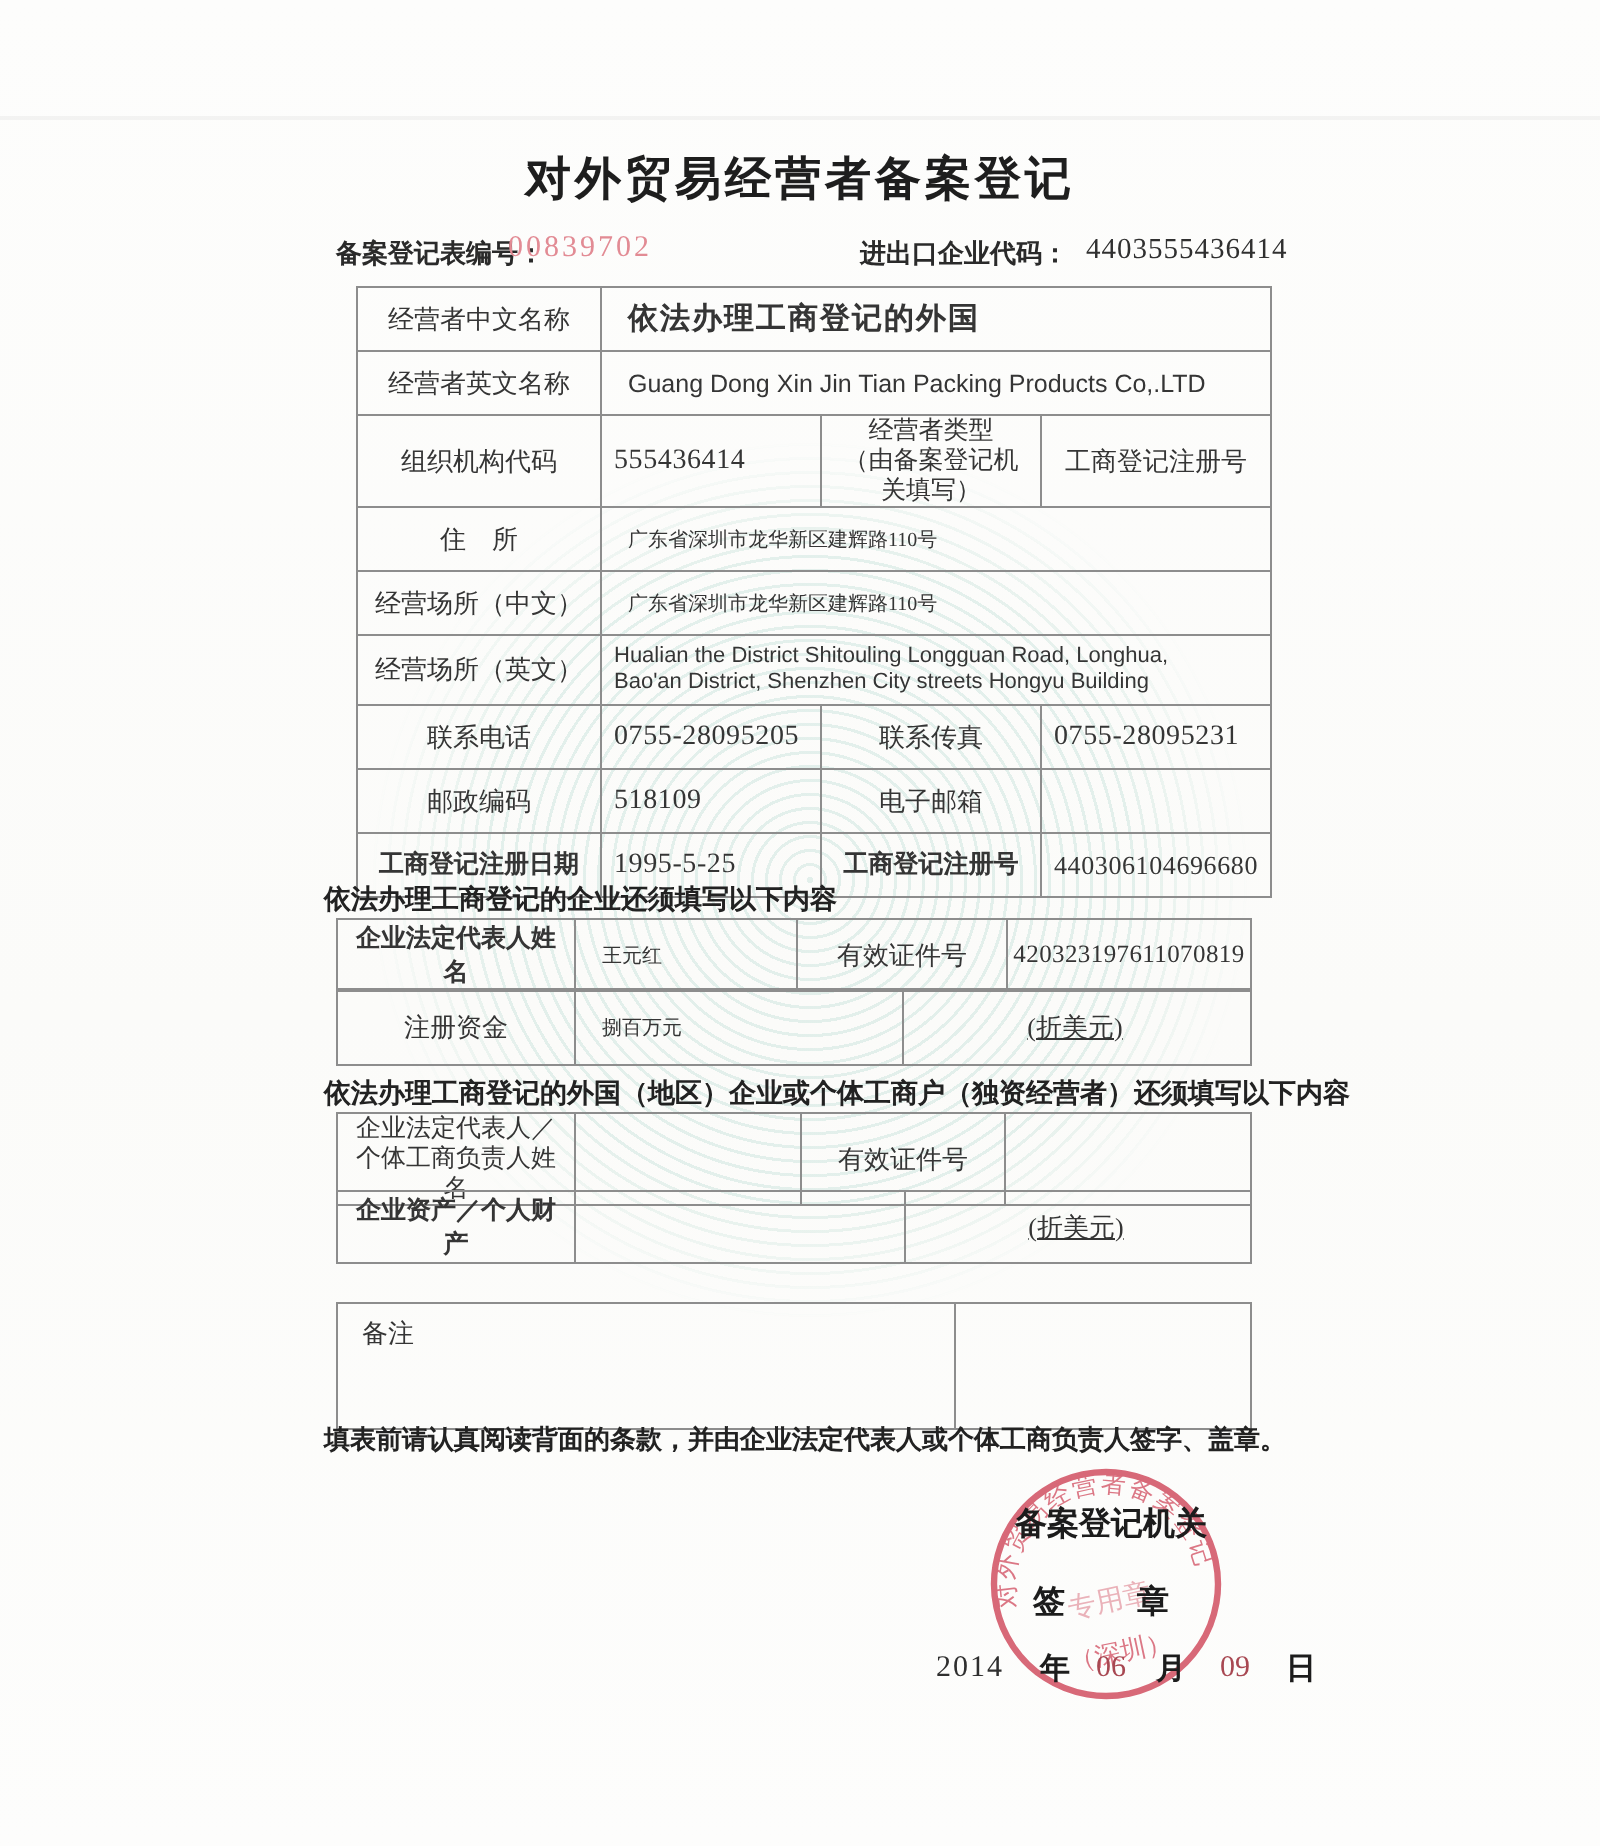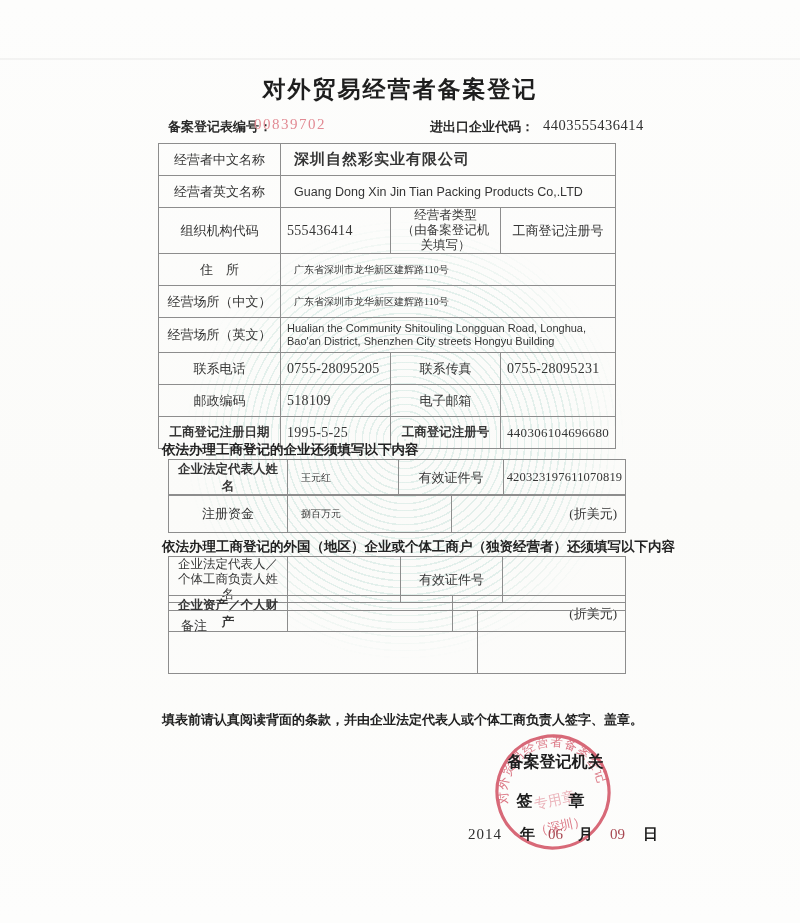--- a/index.html
+++ b/index.html
@@ -49,42 +49,42 @@
 
   table { border-collapse:collapse; table-layout:fixed; }
   td {
     border:1px solid #8d8d8d; font-size:13px; color:#353535;
     padding:0 6px; vertical-align:middle; overflow:hidden;
   }
   td.lab { text-align:center; }
   td.val { font-size:10px; padding-left:13px; }
   td.num { font-size:14px; letter-spacing:0.3px; }
 
-  .t-main  { left:158px; top:143px; width:457px; }
+  .t-main  { left:178px; top:143px; width:457px; }
   .t-main td.cname { font-weight:bold; font-size:15px; letter-spacing:1px; }
   .t-main td.ename { font-family:"Liberation Sans", sans-serif; font-size:12.5px;margin-left:46px; }
   .t-main td.en-addr { font-family:"Liberation Sans", sans-serif; font-size:11px; line-height:13px; }
   .two-line { line-height:15px; font-size:12.5px; }
   .small-lab { font-size:12.5px;font-weight:bold; }
 
   .sec-head {
     left:162px; width:560px;
     font-family:"Liberation Sans", sans-serif; font-weight:bold; font-size:13.5px; color:#222;
     white-space:nowrap;
   }
   .sec-head.h2 { top:441px; }
   .sec-head.h3 { top:538px; }
 
   .t-legal  { left:168px; top:459px; width:457px; }
   .t-cap    { left:168px; top:494px; width:457px; }
   .t-for1   { left:168px; top:556px; width:457px; }
   .t-for2   { left:168px; top:595px; width:457px; }
-  .t-remark { left:168px; top:610px; width:457px; }
+  .t-remark { left:168px; top:651px; width:457px; }
   .t-remark td { vertical-align:top; padding-top:6px; padding-left:12px; }
-  td.usd { text-align:right; padding-right:8px; font-size:13px; }
+  td.usd { text-align:center; padding-right:8px; font-size:13px;text-decoration:underline; }
   td.idnum { font-size:12.5px; text-align:center; padding:0 2px; letter-spacing:0.2px; }
 
   .notice {
     left:162px; top:711px; width:600px;
     font-family:"Liberation Sans", sans-serif; font-weight:bold; font-size:13px; color:#222;
     white-space:nowrap;
   }
 
   .authority { left:468px; top:752px; width:175px; text-align:center;
     font-family:"Liberation Sans", sans-serif; font-weight:bold; font-size:16px; color:#1c1c1c; z-index:3; }
@@ -123,21 +123,21 @@
 <table class="layer t-main">
   <colgroup>
       <col style="width:122px">
       <col style="width:110px">
       <col style="width:110px">
       <col style="width:115px">
     </colgroup>
   <tbody>
       <tr style="height:32px">
     <td class="lab">经营者中文名称</td>
-    <td class="val cname" colspan="3">深圳自然彩实业有限公司</td>
+    <td class="val cname" colspan="3">依法办理工商登记的外国</td>
   </tr>
   <tr style="height:32px">
     <td class="lab">经营者英文名称</td>
     <td class="val ename" colspan="3">Guang Dong Xin Jin Tian Packing Products Co,.LTD</td>
   </tr>
   <tr style="height:37px">
     <td class="lab">组织机构代码</td>
     <td class="num">555436414</td>
     <td class="lab two-line">
       <span>经营者类型</span><br>
@@ -149,21 +149,21 @@
     <td class="lab">住　所</td>
     <td class="val" colspan="3">广东省深圳市龙华新区建辉路110号</td>
   </tr>
   <tr style="height:32px">
     <td class="lab">经营场所（中文）</td>
     <td class="val" colspan="3">广东省深圳市龙华新区建辉路110号</td>
   </tr>
   <tr style="height:35px">
     <td class="lab">经营场所（英文）</td>
     <td class="en-addr" colspan="3">
-      <span>Hualian the Community Shitouling Longguan Road, Longhua,</span><br>
+      <span>Hualian the District Shitouling Longguan Road, Longhua,</span><br>
       <span>Bao'an District, Shenzhen City streets Hongyu Building</span>
     </td>
   </tr>
   <tr style="height:32px">
     <td class="lab">联系电话</td>
     <td class="num">0755-28095205</td>
     <td class="lab">联系传真</td>
     <td class="num">0755-28095231</td>
   </tr>
   <tr style="height:32px">

